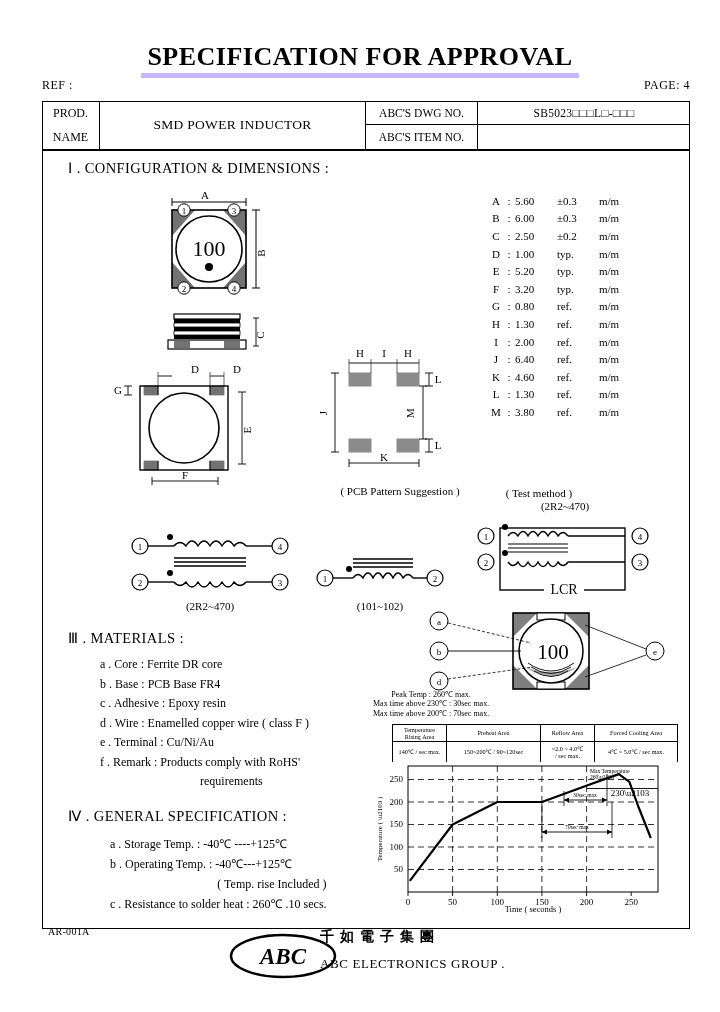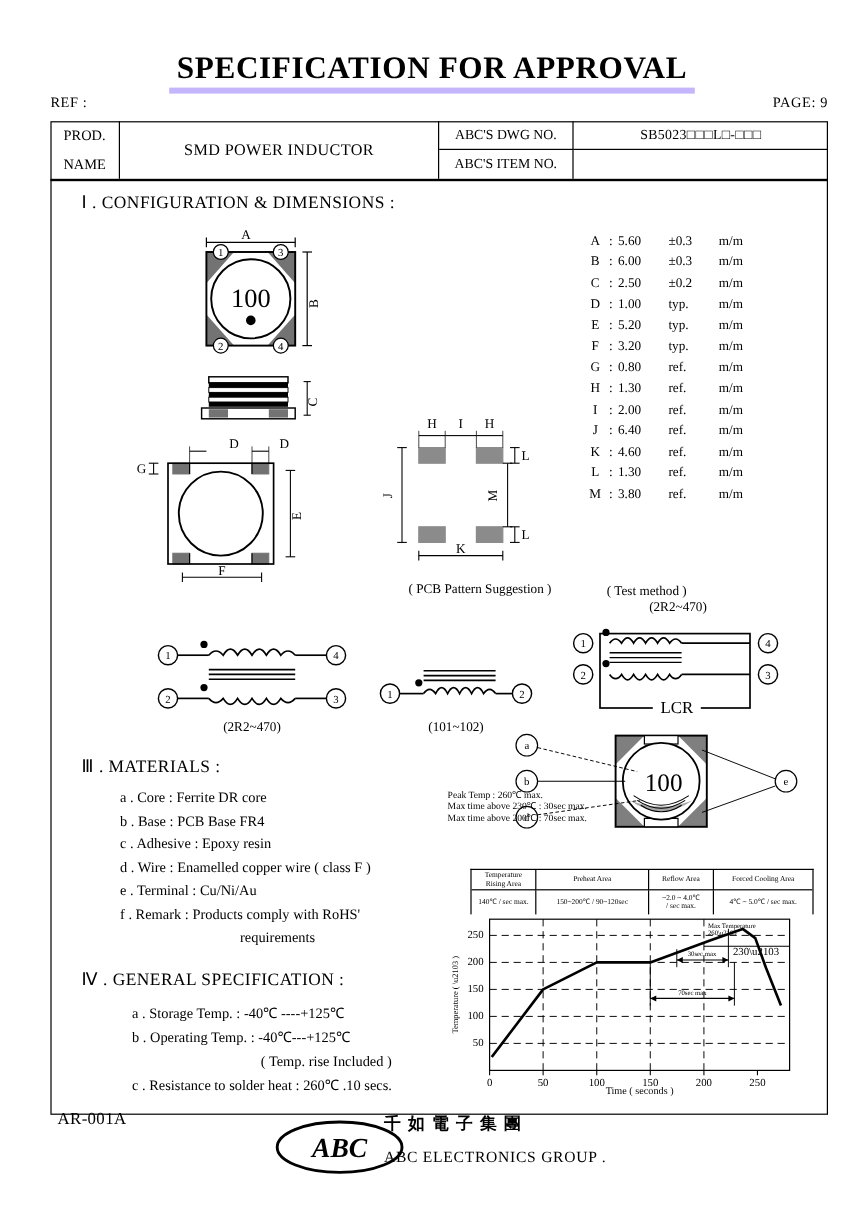--- a/index.html
+++ b/index.html
@@ -46,42 +46,42 @@
   .lbl-sm{font-family:"Liberation Serif",serif;font-size:9px;}
   .cap{position:absolute;font-size:11px;text-align:center;white-space:nowrap;}
 
   
   .mat-list{position:absolute;left:100px;top:655px;font-size:12px;line-height:19.5px;}
   .mat-list div{white-space:nowrap;}
   .gen-list{position:absolute;left:110px;top:834px;font-size:12px;line-height:20px;}
   .gen-list div{white-space:nowrap;}
 
   
-  .rnotes{position:absolute;left:373px;top:658px;font-size:8px;line-height:9.4px;}
+  .rnotes{position:absolute;left:373px;top:690px;font-size:8px;line-height:9.4px;text-align:center;}
 
   
   .rt{position:absolute;left:392px;top:724px;width:286px;height:38px;box-sizing:border-box;border:1px solid #000;border-bottom:0;}
   .rt-c{position:absolute;box-sizing:border-box;font-size:6.2px;text-align:center;line-height:7.4px;display:flex;align-items:center;justify-content:center;padding:0 1px;}
   .rt-top{top:0;height:17px;border-bottom:1px solid #000;}
   .rt-bot{top:17px;height:20px;}
   .rt-v{border-right:1px solid #000;}
 
   
-  .fcode{position:absolute;left:48px;top:926px;font-size:14px;letter-spacing:.3px;}
+  .fcode{position:absolute;left:48px;top:926px;font-size:10px;letter-spacing:.3px;}
   .logo-cn{position:absolute;left:320px;top:928px;font-size:14px;letter-spacing:6px;font-family:"DejaVu Sans",sans-serif;font-weight:bold;}
   .logo-en{position:absolute;left:320px;top:956px;font-size:13px;letter-spacing:.6px;}
 </style>
 </head>
 <body>
 
 <div class="page">
 
   <div class="title"><span>SPECIFICATION FOR APPROVAL</span></div>
   <div class="ref">REF :</div>
-  <div class="page-no">PAGE: 9</div>
+  <div class="page-no">PAGE: 4</div>
 
   <div class="frame"></div>
 
   <div class="prod-table">
     <div class="pt-cell pt-l1">PROD.</div>
     <div class="pt-cell pt-l2">NAME</div>
     <div class="pt-cell pt-name">SMD POWER INDUCTOR</div>
     <div class="pt-cell pt-dwg-l">ABC'S DWG NO.</div>
     <div class="pt-cell pt-item-l">ABC'S ITEM NO.</div>
     <div class="pt-cell pt-dwg-v">SB5023□□□L□-□□□</div>

